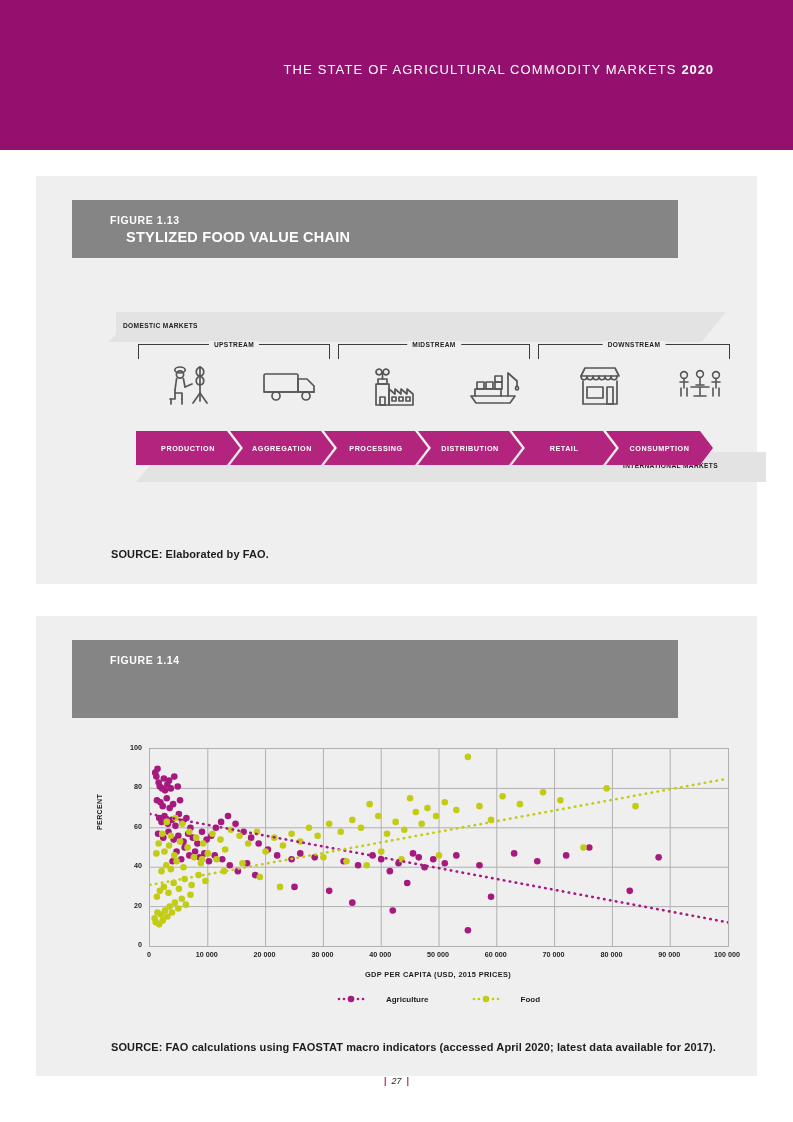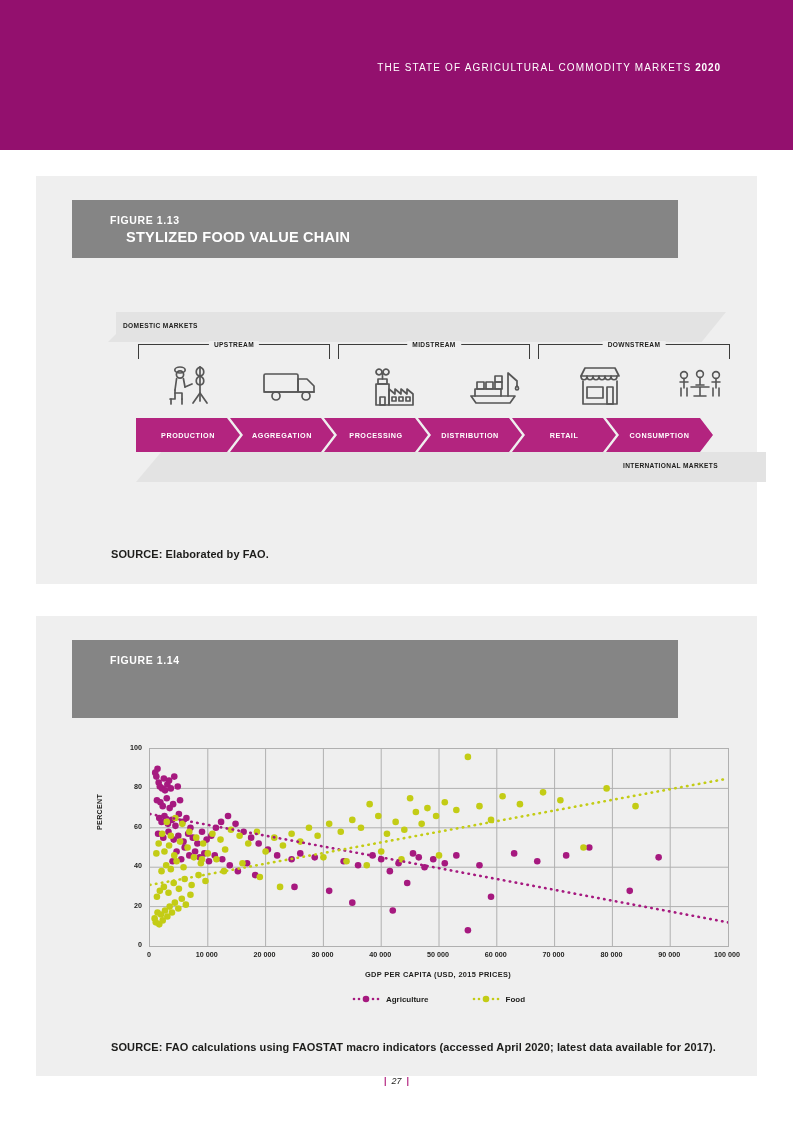--- a/index.html
+++ b/index.html
@@ -17,24 +17,24 @@
 
   
   .banner {
     position: absolute;
     left: 0; top: 0;
     width: 793px; height: 150px;
     background: #93106E;
   }
   .banner-title {
     position: absolute;
-    right: 72px;
+    right: 79px;
     top: 62px;
     color: #ffffff;
-    font-size: 10px;
+    font-size: 13px;
     letter-spacing: 1.15px;
     font-weight: 400;
     white-space: nowrap;
     text-align: right;
   }
   .banner-title b { font-weight: 700; letter-spacing: 0.9px; }
 
   
   .panel {
     position: absolute;
@@ -149,21 +149,21 @@
   .vc-icon {
     position: absolute;
     top: 0;
     width: 68px; height: 52px;
     display: flex;
     align-items: center;
     justify-content: center;
   }
   .vc-icon svg { display: block; }
 
-  .chev-row { position: absolute; top: 106px; left: 60px; width: 575px; height: 34px; }
+  .chev-row { position: absolute; top: 119px; left: 60px; width: 575px; height: 34px; }
   .chev {
     position: absolute;
     top: 0;
     height: 34px;
     background: #B3247F;
     clip-path: polygon(0 0, calc(100% - 13px) 0, 100% 50%, calc(100% - 13px) 100%, 0 100%, 13px 50%);
     color: #ffffff;
     font-size: 7.2px;
     font-weight: 700;
     letter-spacing: 0.55px;
@@ -235,21 +235,21 @@
 
   .legend {
     position: absolute;
     top: 252px;
     left: 35px;
     width: 578px;
     display: flex;
     justify-content: center;
     gap: 42px;
   }
-  .leg-item { display: flex; align-items: center; gap: 5px; }
+  .leg-item { display: flex; align-items: center; gap: 20px; }
   .leg-txt { font-size: 8px; font-weight: 700; color: #1d1d1b; }
 
   
   .footer {
     position: absolute;
     left: 0;
     top: 1076px;
     width: 793px;
     text-align: center;
     font-size: 9px;

